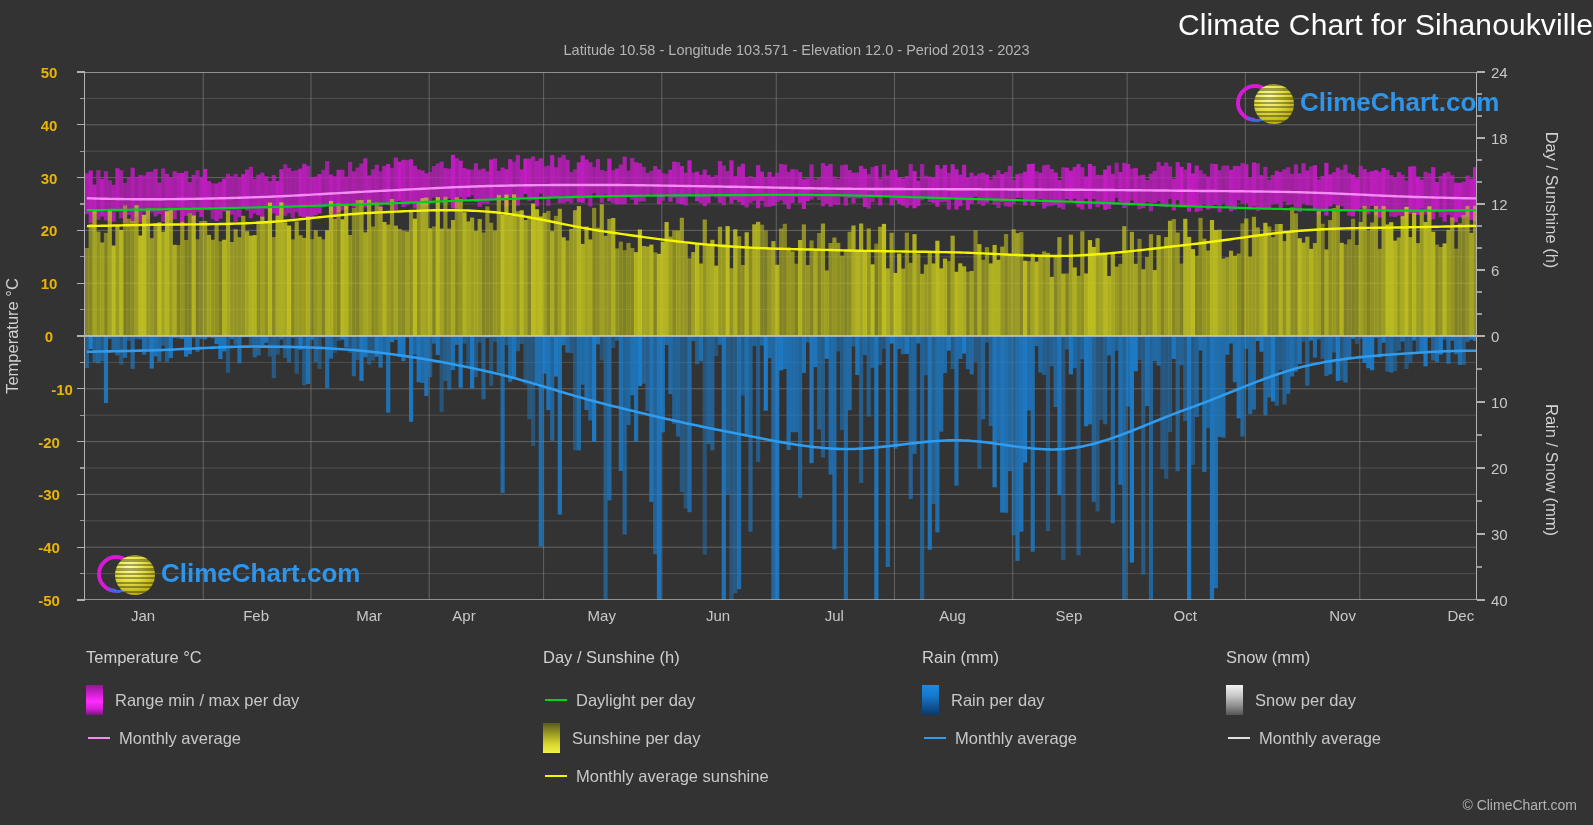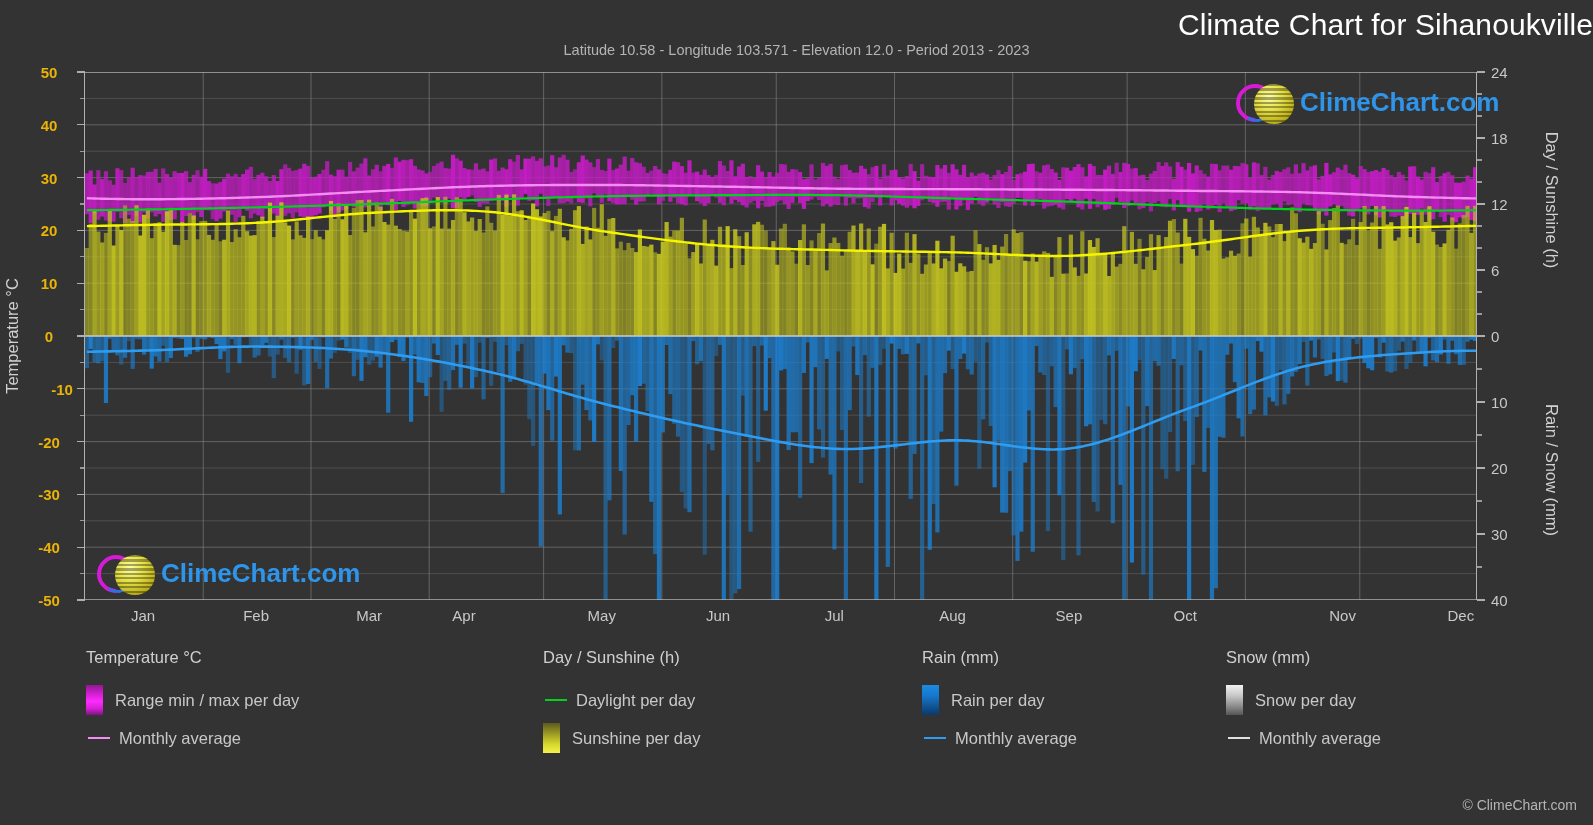--- a/index.html
+++ b/index.html
@@ -1458,20 +1458,24 @@
       <div class="lg-col" style="left: 543px;">
         <div class="lg-head">Day / Sunshine (h)</div>
         <div class="lg-row">
           <div class="lg-line" style="background: rgb(0, 210, 30);"></div>
           <div class="lg-txt">Daylight per day</div>
         </div>
         <div class="lg-row">
           <div class="lg-swatch sw-sun"></div>
           <div class="lg-txt">Sunshine per day</div>
         </div>
+        <div class="lg-row">
+          <div class="lg-line" style="background: rgb(245, 245, 0);"></div>
+          <div class="lg-txt">Monthly average sunshine</div>
+        </div>
       </div>
       <div class="lg-col" style="left: 922px;">
         <div class="lg-head">Rain (mm)</div>
         <div class="lg-row">
           <div class="lg-swatch sw-rain"></div>
           <div class="lg-txt">Rain per day</div>
         </div>
         <div class="lg-row">
           <div class="lg-line" style="background: rgb(46, 156, 240);"></div>
           <div class="lg-txt">Monthly average</div>

